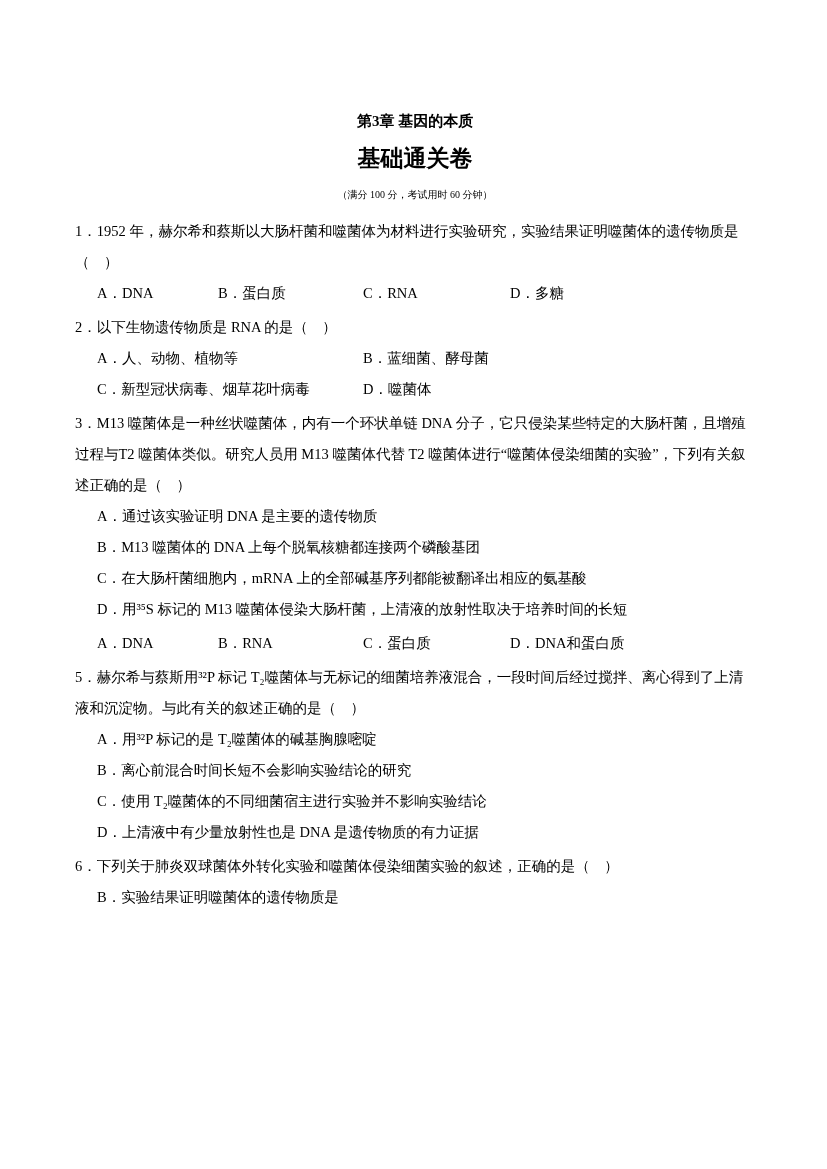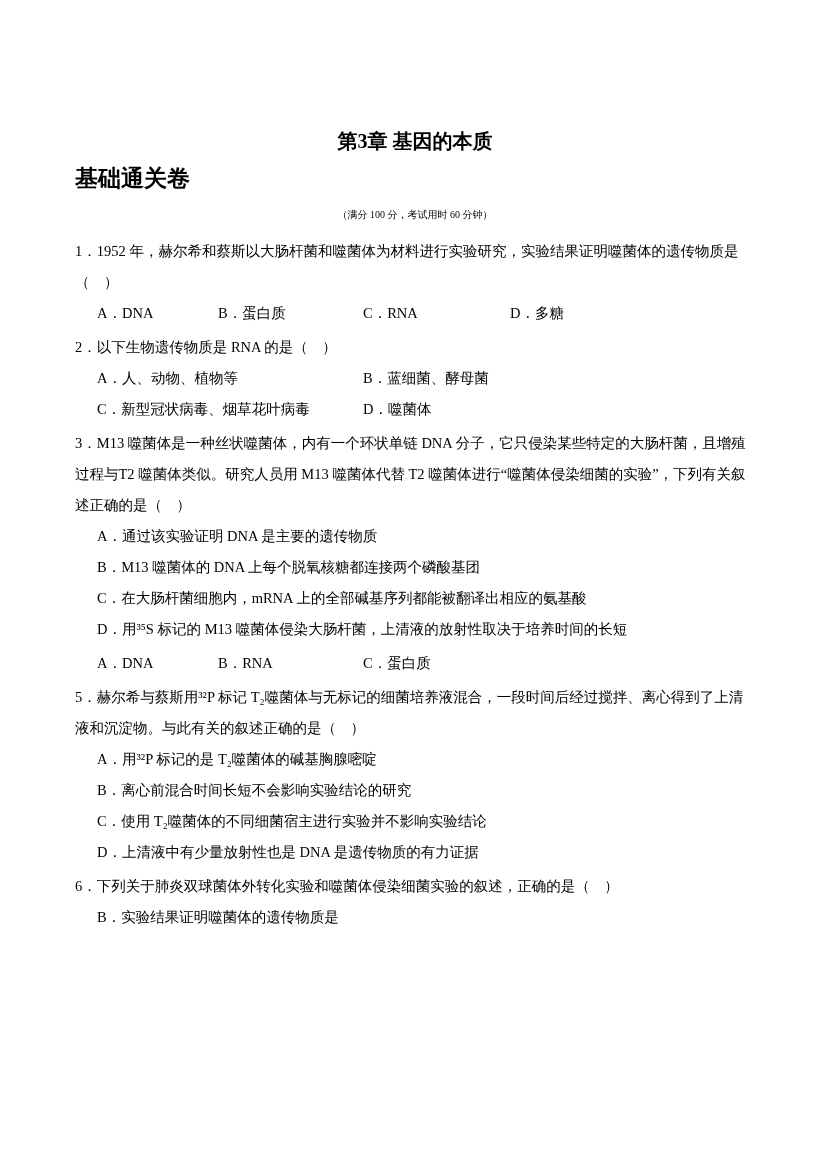--- a/index.html
+++ b/index.html
@@ -12,27 +12,27 @@
     background: #ffffff;
     padding: 108px 72px 40px 75px;
     font-family: "Liberation Serif", "DejaVu Serif", serif;
     font-size: 14.5px;
     line-height: 31px;
     color: #000000;
     overflow: hidden;
   }
   .chapter-title {
     text-align: center;
-    font-size: 20px;
+    font-size: 15px;
     font-weight: bold;
     line-height: 26px;
     margin-bottom: 8px;
-    margin-top: 20px;
   }
   .paper-title {
+    text-align: center;
     font-size: 23px;
     font-weight: bold;
     line-height: 34px;
     margin-bottom: 6px;
   }
   .exam-info {
     text-align: center;
     font-size: 10px;
     line-height: 26px;
     margin-bottom: 8px;
@@ -96,20 +96,21 @@
     <p class="opt-line">B．M13 噬菌体的 DNA 上每个脱氧核糖都连接两个磷酸基团</p>
     <p class="opt-line">C．在大肠杆菌细胞内，mRNA 上的全部碱基序列都能被翻译出相应的氨基酸</p>
     <p class="opt-line">D．用³⁵S 标记的 M13 噬菌体侵染大肠杆菌，上清液的放射性取决于培养时间的长短</p>
   </div>
 
   <div class="question">
     <div class="opts">
       <span class="opt c1">A．DNA</span>
       <span class="opt c2">B．RNA</span>
       <span class="opt c3">C．蛋白质</span>
+      <span class="opt c4">D．DNA和蛋白质</span>
     </div>
   </div>
 
   <div class="question">
     <p class="stem">5．赫尔希与蔡斯用³²P 标记 T₂噬菌体与无标记的细菌培养液混合，一段时间后经过搅拌、离心得到了上清液和沉淀物。与此有关的叙述正确的是（　）</p>
     <p class="opt-line">A．用³²P 标记的是 T₂噬菌体的碱基胸腺嘧啶</p>
     <p class="opt-line">B．离心前混合时间长短不会影响实验结论的研究</p>
     <p class="opt-line">C．使用 T₂噬菌体的不同细菌宿主进行实验并不影响实验结论</p>
     <p class="opt-line">D．上清液中有少量放射性也是 DNA 是遗传物质的有力证据</p>
   </div>

